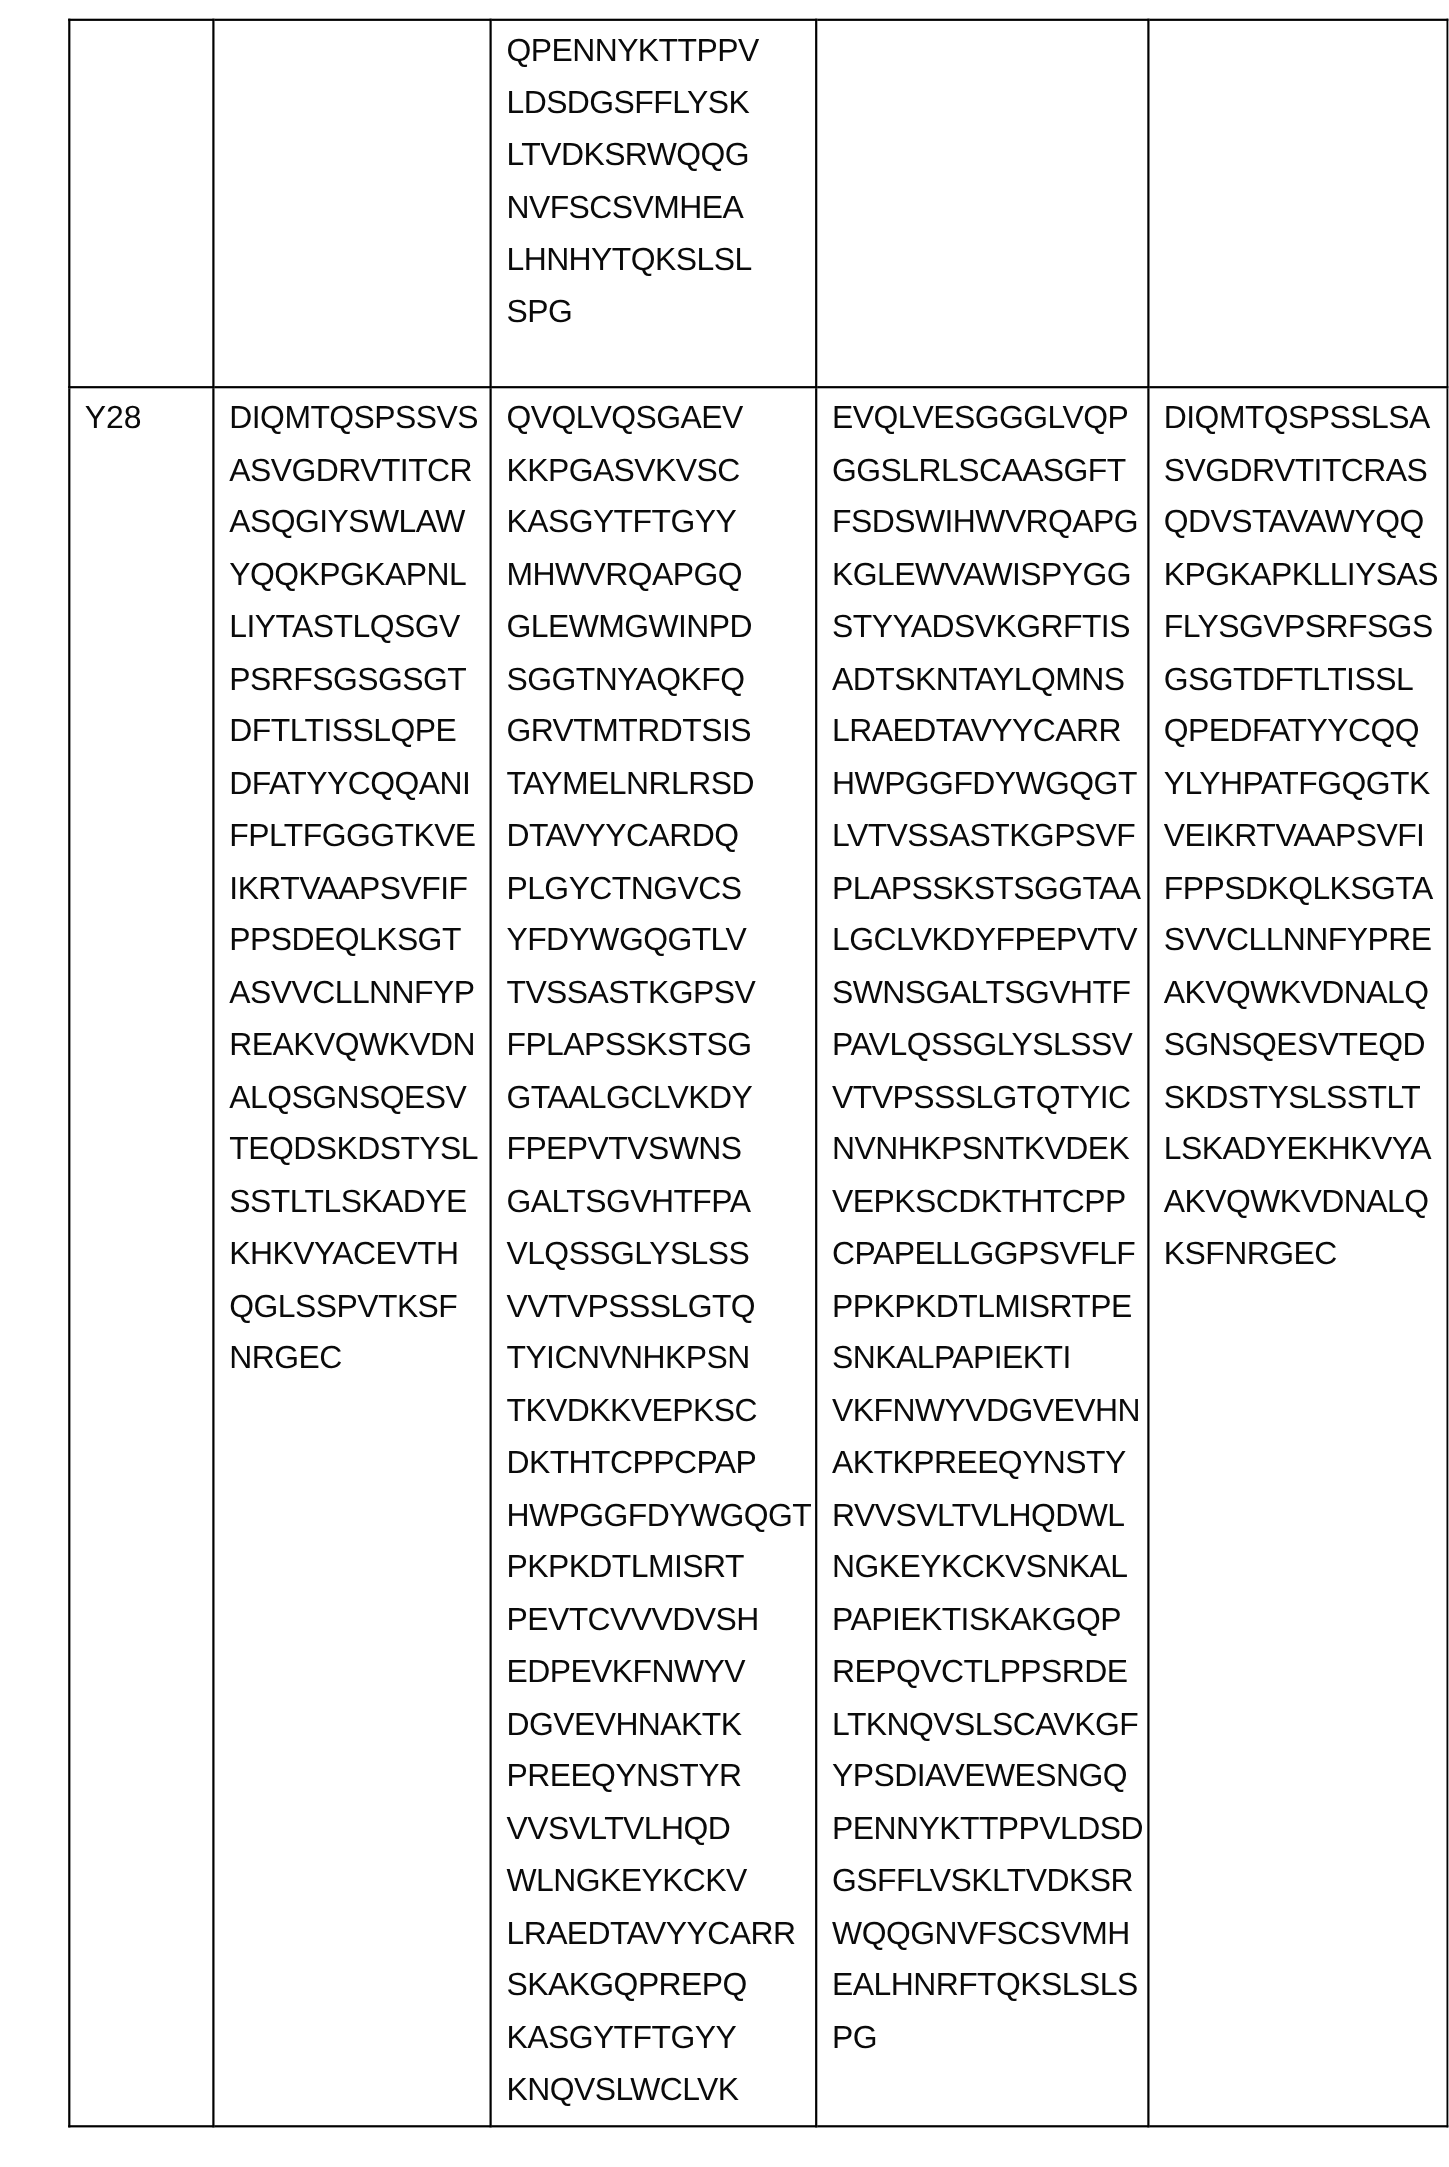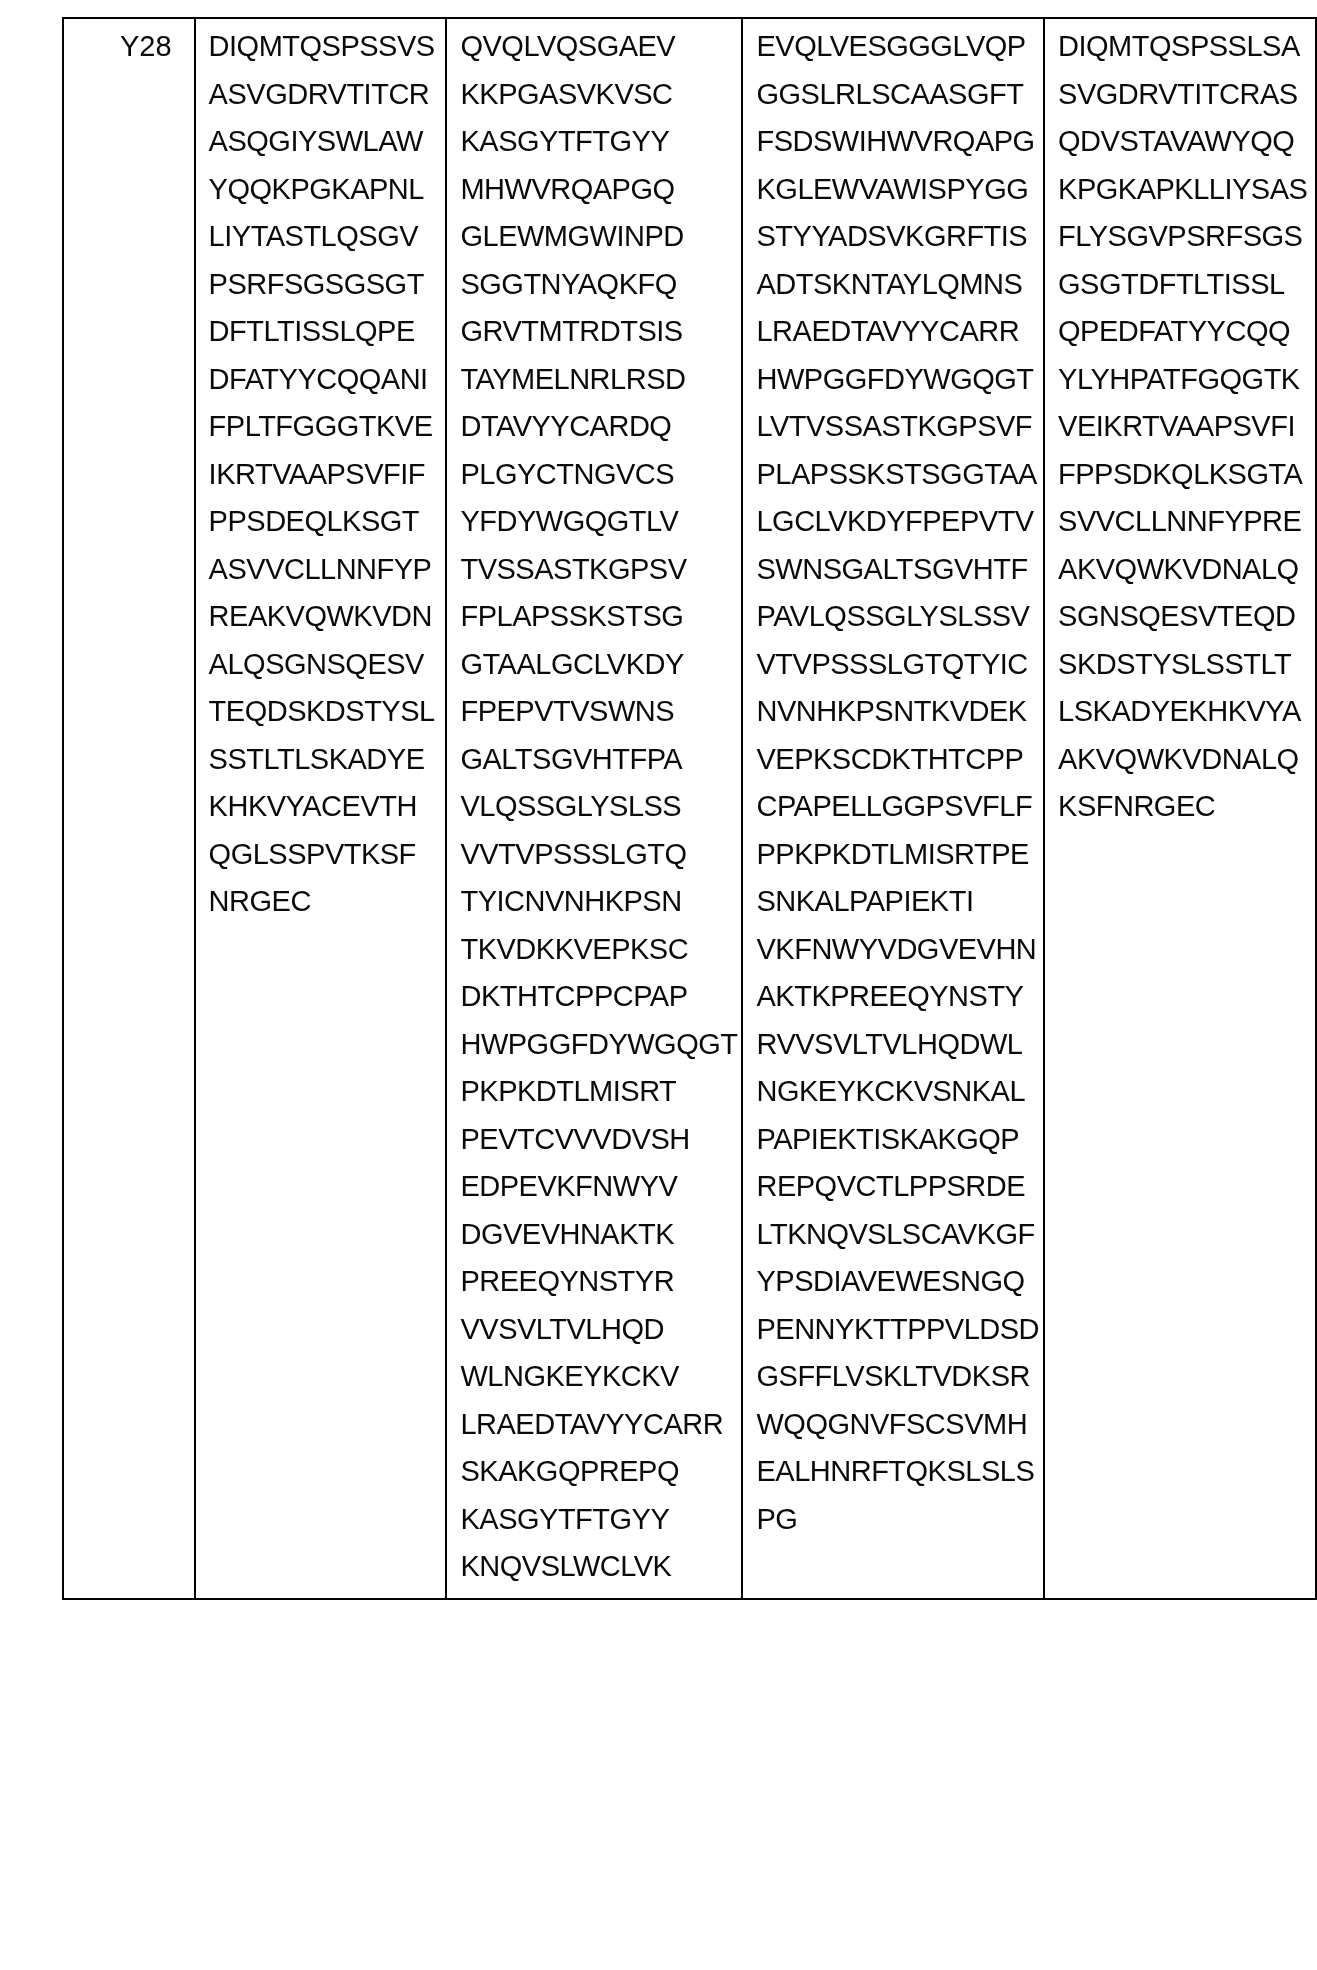--- a/index.html
+++ b/index.html
@@ -31,35 +31,49 @@
   }
   tr.row-cont  { height: 334px; }
   tr.row-main  { height: 1581px; }
   .seq-line {
     white-space: nowrap;
     font-size: 29px;
     line-height: 47.5px;
     letter-spacing: -0.5px;
   }
   td.label-cell { padding-left: 22px; }
-  td.label-cell .seq-line { letter-spacing: 0; margin-left: 43px; }
+  td.label-cell .seq-line { letter-spacing: 0; }
 </style>
 </head>
 <body>
 
 <div class="page">
   <table class="seq-table">
     <colgroup>
       <col style="width:132px">
       <col style="width:252px">
       <col style="width:252px">
       <col style="width:300px">
       <col style="width:272px">
     </colgroup>
     <tbody>
+        <tr class="row-cont">
+      <td class="label-cell"></td>
+      <td></td>
+      <td>
+            <div class="seq-line">QPENNYKTTPPV</div>
+            <div class="seq-line">LDSDGSFFLYSK</div>
+            <div class="seq-line">LTVDKSRWQQG</div>
+            <div class="seq-line">NVFSCSVMHEA</div>
+            <div class="seq-line">LHNHYTQKSLSL</div>
+            <div class="seq-line">SPG</div>
+          </td>
+      <td></td>
+      <td></td>
+    </tr>
     <tr class="row-main">
       <td class="label-cell">
             <div class="seq-line">Y28</div>
           </td>
       <td>
             <div class="seq-line">DIQMTQSPSSVS</div>
             <div class="seq-line">ASVGDRVTITCR</div>
             <div class="seq-line">ASQGIYSWLAW</div>
             <div class="seq-line">YQQKPGKAPNL</div>
             <div class="seq-line">LIYTASTLQSGV</div>

